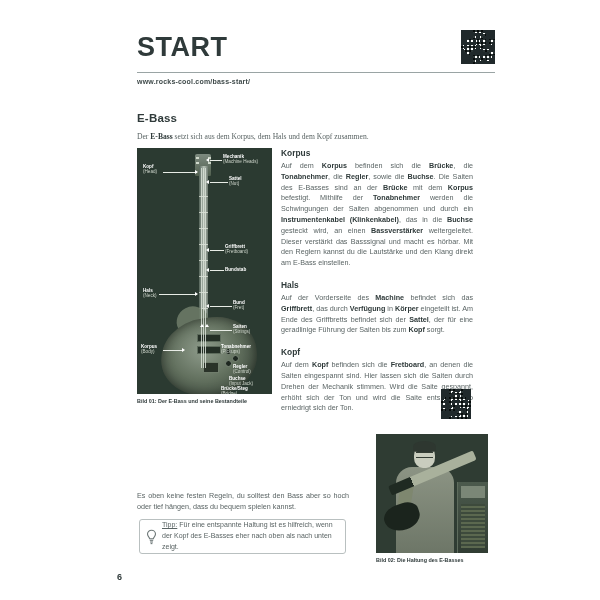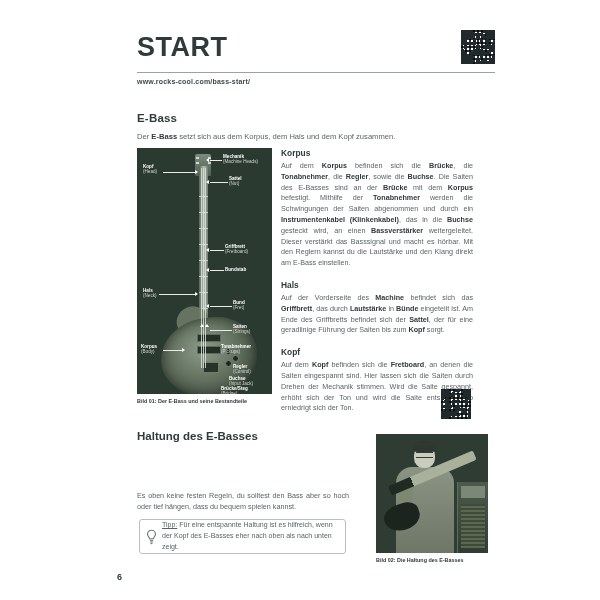--- a/index.html
+++ b/index.html
@@ -93,20 +93,21 @@
     letter-spacing: 0.2px;
   }
   .sec-ebass-intro {
     position: absolute;
     left: 137px;
     top: 131px;
     width: 350px;
     font-size: 7.6px;
     line-height: 1.45;
     color: #5a6464;
+    font-family: Liberation Serif, serif;
   }
   .sec-ebass-intro b { color: #2f3a3a; }
 
   
   .fig1 {
     position: absolute;
     left: 137px;
     top: 148px;
     width: 135px;
   }
@@ -671,21 +672,21 @@
       <b>Bild 01:</b>
       <b>Der E-Bass und seine Bestandteile</b>
     </div>
   </div>
 
   <div class="col-right">
     <h3 class="sub-h">Korpus</h3>
     <p class="body-t">Auf dem <b>Korpus</b> befinden sich die <b>Brücke</b>, die <b>Tonabnehmer</b>, die <b>Regler</b>, sowie die <b>Buchse</b>. Die Saiten des E-Basses sind an der <b>Brücke</b> mit dem <b>Korpus</b> befestigt. Mithilfe der <b>Tonabnehmer</b> werden die Schwingungen der Saiten abgenommen und durch ein <b>Instrumentenkabel (Klinkenkabel)</b>, das in die <b>Buchse</b> gesteckt wird, an einen <b>Bassverstärker</b> weitergeleitet. Dieser verstärkt das Basssignal und macht es hörbar. Mit den Reglern kannst du die Lautstärke und den Klang direkt am E-Bass einstellen.</p>
 
     <h3 class="sub-h">Hals</h3>
-    <p class="body-t">Auf der Vorderseite des <b>Machine</b> befindet sich das <b>Griffbrett</b>, das durch <b>Lautstärke</b> in <b>Bünde</b> eingeteilt ist. Am Ende des Griffbretts befindet sich der <b>Sattel</b>, der für eine geradlinige Führung der Saiten bis zum <b>Kopf</b> sorgt.</p>
+    <p class="body-t">Auf der Vorderseite des <b>Machine</b> befindet sich das <b>Griffbrett</b>, das durch <b>Verfügung</b> in <b>Körper</b> eingeteilt ist. Am Ende des Griffbretts befindet sich der <b>Sattel</b>, der für eine geradlinige Führung der Saiten bis zum <b>Kopf</b> sorgt.</p>
 
     <h3 class="sub-h">Kopf</h3>
     <p class="body-t">Auf dem <b>Kopf</b> befinden sich die <b>Fretboard</b>, an denen die Saiten eingespannt sind. Hier lassen sich die Saiten durch Drehen der Mechanik stimmen. Wird die Saite gespannt, erhöht sich der Ton und wird die Saite entspannt, so erniedrigt sich der Ton.</p>
 
     <div class="qr qr-bottom" style="position:absolute;left:160px;top:241px;width:30px;height:30px;">
       <div class="qr-grid" id="qr2">
           <i class="on"></i>
           <i class="on"></i>
           <i class="on"></i>
           <i></i>
@@ -803,21 +804,20 @@
           <i></i>
           <i></i>
           <i></i>
           <i></i>
           <i></i>
           <i class="on"></i>
         </div>
     </div>
   </div>
 
-  <div class="haltung-h">Haltung des E-Basses</div>
   <div class="haltung-p2">Es oben keine festen Regeln, du solltest den Bass aber so hoch oder tief hängen, dass du bequem spielen kannst.</div>
 
   <div class="tipp-box">
     <div class="bulb">
       <svg width="11" height="16" viewBox="0 0 11 16" aria-hidden="true">
         <path d="M5.5 1.2C3.2 1.2 1.5 3 1.5 5.1c0 1.5.8 2.4 1.5 3.2.4.5.7.9.7 1.4h3.6c0-.5.3-.9.7-1.4.7-.8 1.5-1.7 1.5-3.2C9.5 3 7.8 1.2 5.5 1.2z" fill="none" stroke="#6e7878" stroke-width="1.1"></path>
         <line x1="3.8" y1="11.3" x2="7.2" y2="11.3" stroke="#6e7878" stroke-width="1.1"></line>
         <line x1="4.1" y1="13.0" x2="6.9" y2="13.0" stroke="#6e7878" stroke-width="1.1"></line>
         <line x1="4.6" y1="14.6" x2="6.4" y2="14.6" stroke="#6e7878" stroke-width="1.1"></line>
       </svg>

